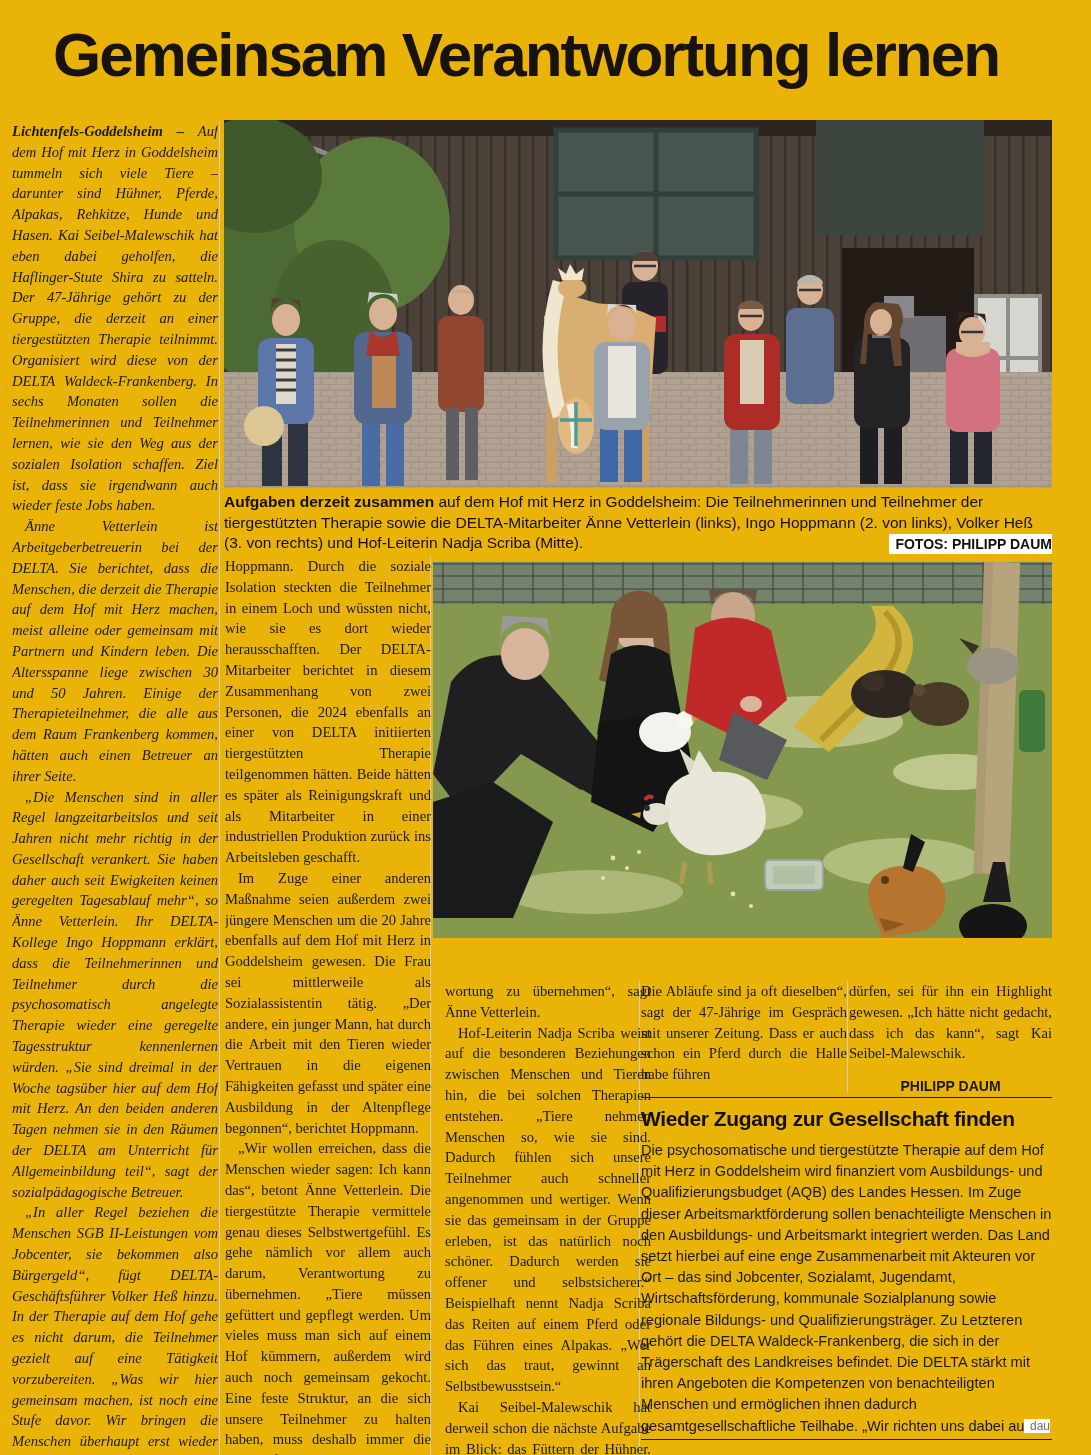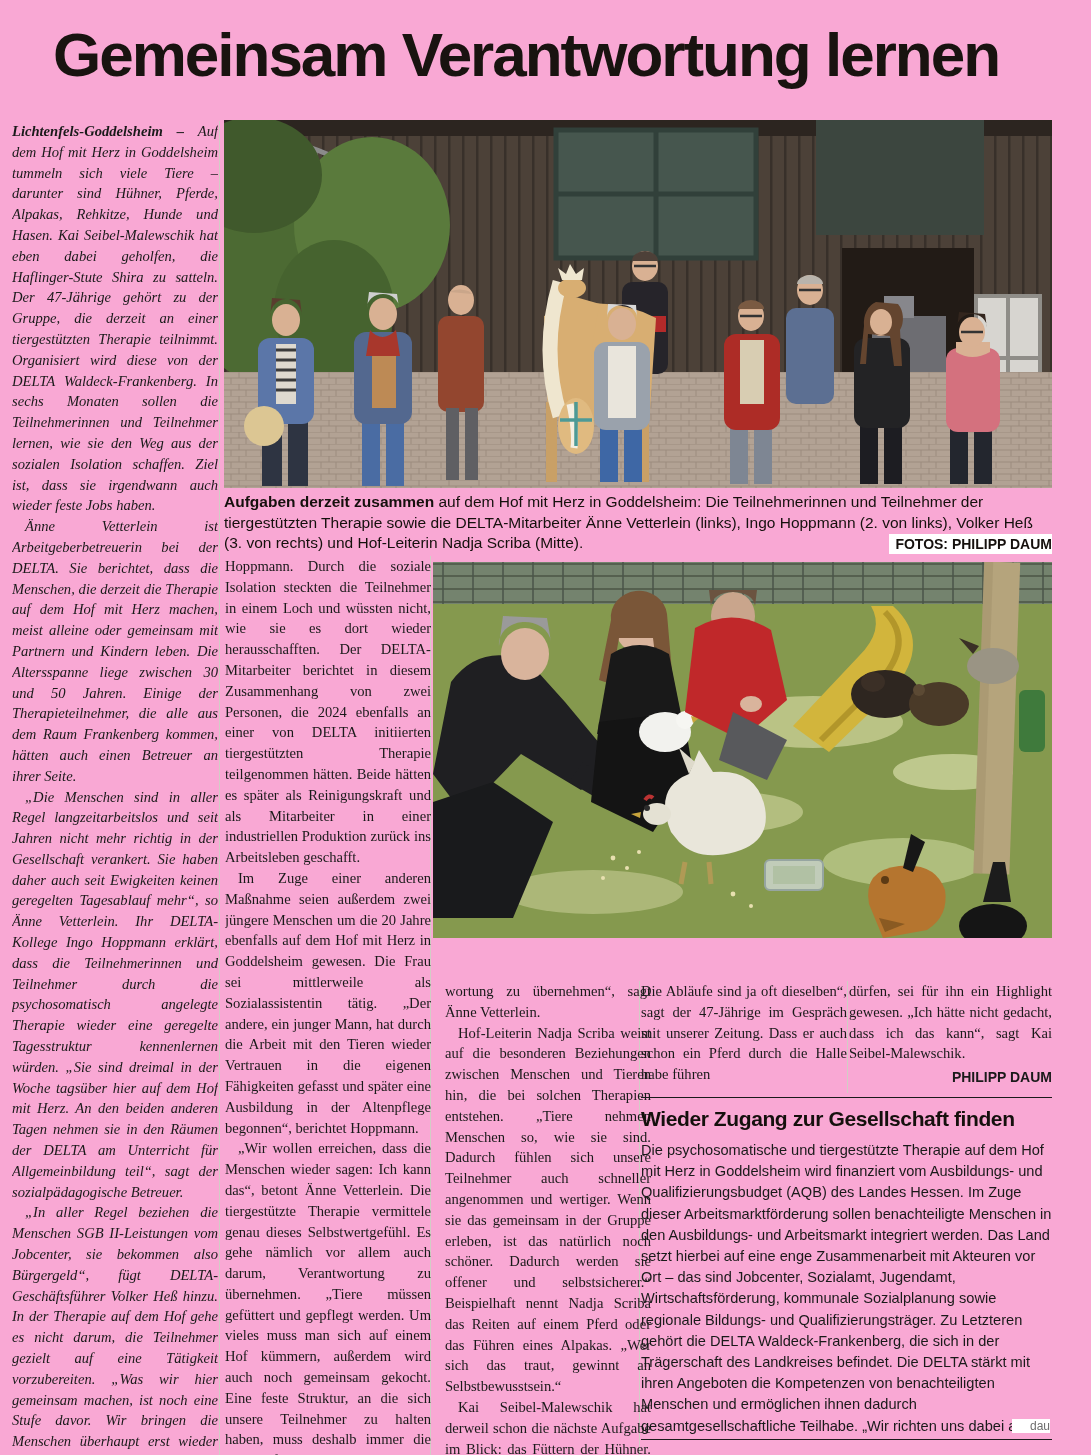--- a/index.html
+++ b/index.html
@@ -1,16 +1,16 @@
 <!DOCTYPE html>
 <html lang="de"><head>
 <meta charset="utf-8">
 <style>
   html,body{margin:0;padding:0;background:#ffffff;}
-  .page{position:relative;width:1091px;height:1455px;background:#f9a8d4;overflow:hidden;
+  .page{position:relative;width:1091px;height:1455px;background:#eab308;overflow:hidden;
         font-family:"Liberation Serif",serif;color:#1a1a1a;}
   
   .headline{position:absolute;left:0;top:24px;width:1052px;margin:0;text-align:center;
             font-family:"Liberation Sans",sans-serif;font-weight:bold;font-size:62px;
             letter-spacing:-2px;line-height:1.0;color:#191310;}
   .subheadline{position:absolute;left:13px;top:88px;width:1039px;margin:0;
                font-family:"Liberation Sans",sans-serif;font-weight:normal;font-size:26.5px;
                letter-spacing:-0.4px;line-height:1.1;color:#15100d;}
   
   .col{position:absolute;overflow:hidden;font-size:14.6px;line-height:20.8px;
@@ -18,22 +18,22 @@
   .col p{margin:0;}
   .col p:not(:first-child){text-indent:13px;}
   .col .lead{font-weight:bold;}
   .col1{left:12px;top:121px;width:206px;height:1334px;font-style:italic;}
   .col2{left:225px;top:556px;width:206px;height:899px;}
   .col3{left:433px;top:981px;width:206px;height:474px;margin-left:12px;}
   .col4{left:641px;top:981px;width:206px;height:112px;}
   .col5{left:849px;top:981px;width:203px;height:112px;}
   .col-subhead{font-family:"Liberation Sans",sans-serif;font-weight:bold;font-size:19.5px;
                line-height:23px;text-align:center;margin:10px 0 7px;text-indent:0;color:#15100d;}
-  .byline{display:block;text-align:right;font-family:"Liberation Sans",sans-serif;
-          font-weight:bold;font-size:14px;margin-top:3px;}
+  .byline{display:block;text-align:center;font-family:"Liberation Sans",sans-serif;
+          font-weight:bold;font-size:14px;margin-top:12px;}
   
   .vrule{position:absolute;width:1px;background:#d2cdc5;}
   .v1{left:219px;top:121px;height:1334px;}
   .v2{left:430px;top:556px;height:899px;}
   .v3{left:639px;top:981px;height:474px;}
   .v4{left:847px;top:981px;height:112px;}
   .hrule{position:absolute;height:1px;background:#1a1a1a;}
   .box-rule-top{left:641px;top:1097px;width:411px;}
   .box-rule-bottom{left:641px;top:1439px;width:411px;}
   
@@ -48,21 +48,21 @@
   .cap-lead{font-weight:bold;}
   .photo-credit{position:absolute;right:0;bottom:2px;font-size:14px;font-weight:bold;
                 background:#fff;padding-left:6px;}
   
   .infobox{position:absolute;left:641px;top:1103px;width:411px;height:334px;overflow:hidden;
            font-family:"Liberation Sans",sans-serif;}
   .infobox h3{margin:4px 0 9px;font-size:21px;letter-spacing:-0.4px;white-space:nowrap;
               color:#15100d;}
   .infobox p{margin:0;font-size:14.6px;line-height:21.2px;text-align:left;color:#1a1a1a;}
   .box-credit{position:absolute;right:2px;bottom:4px;font-size:12px;color:#6e6e6e;
-              background:#fff;padding-left:18px;}
+              background:#fff;padding-left:6px;}
 </style>
 </head>
 <body>
 
 <div class="page">
 
   <h1 class="headline">Gemeinsam Verantwortung lernen</h1>
 
   <div class="vrule v1"></div>
   <div class="vrule v2"></div>

